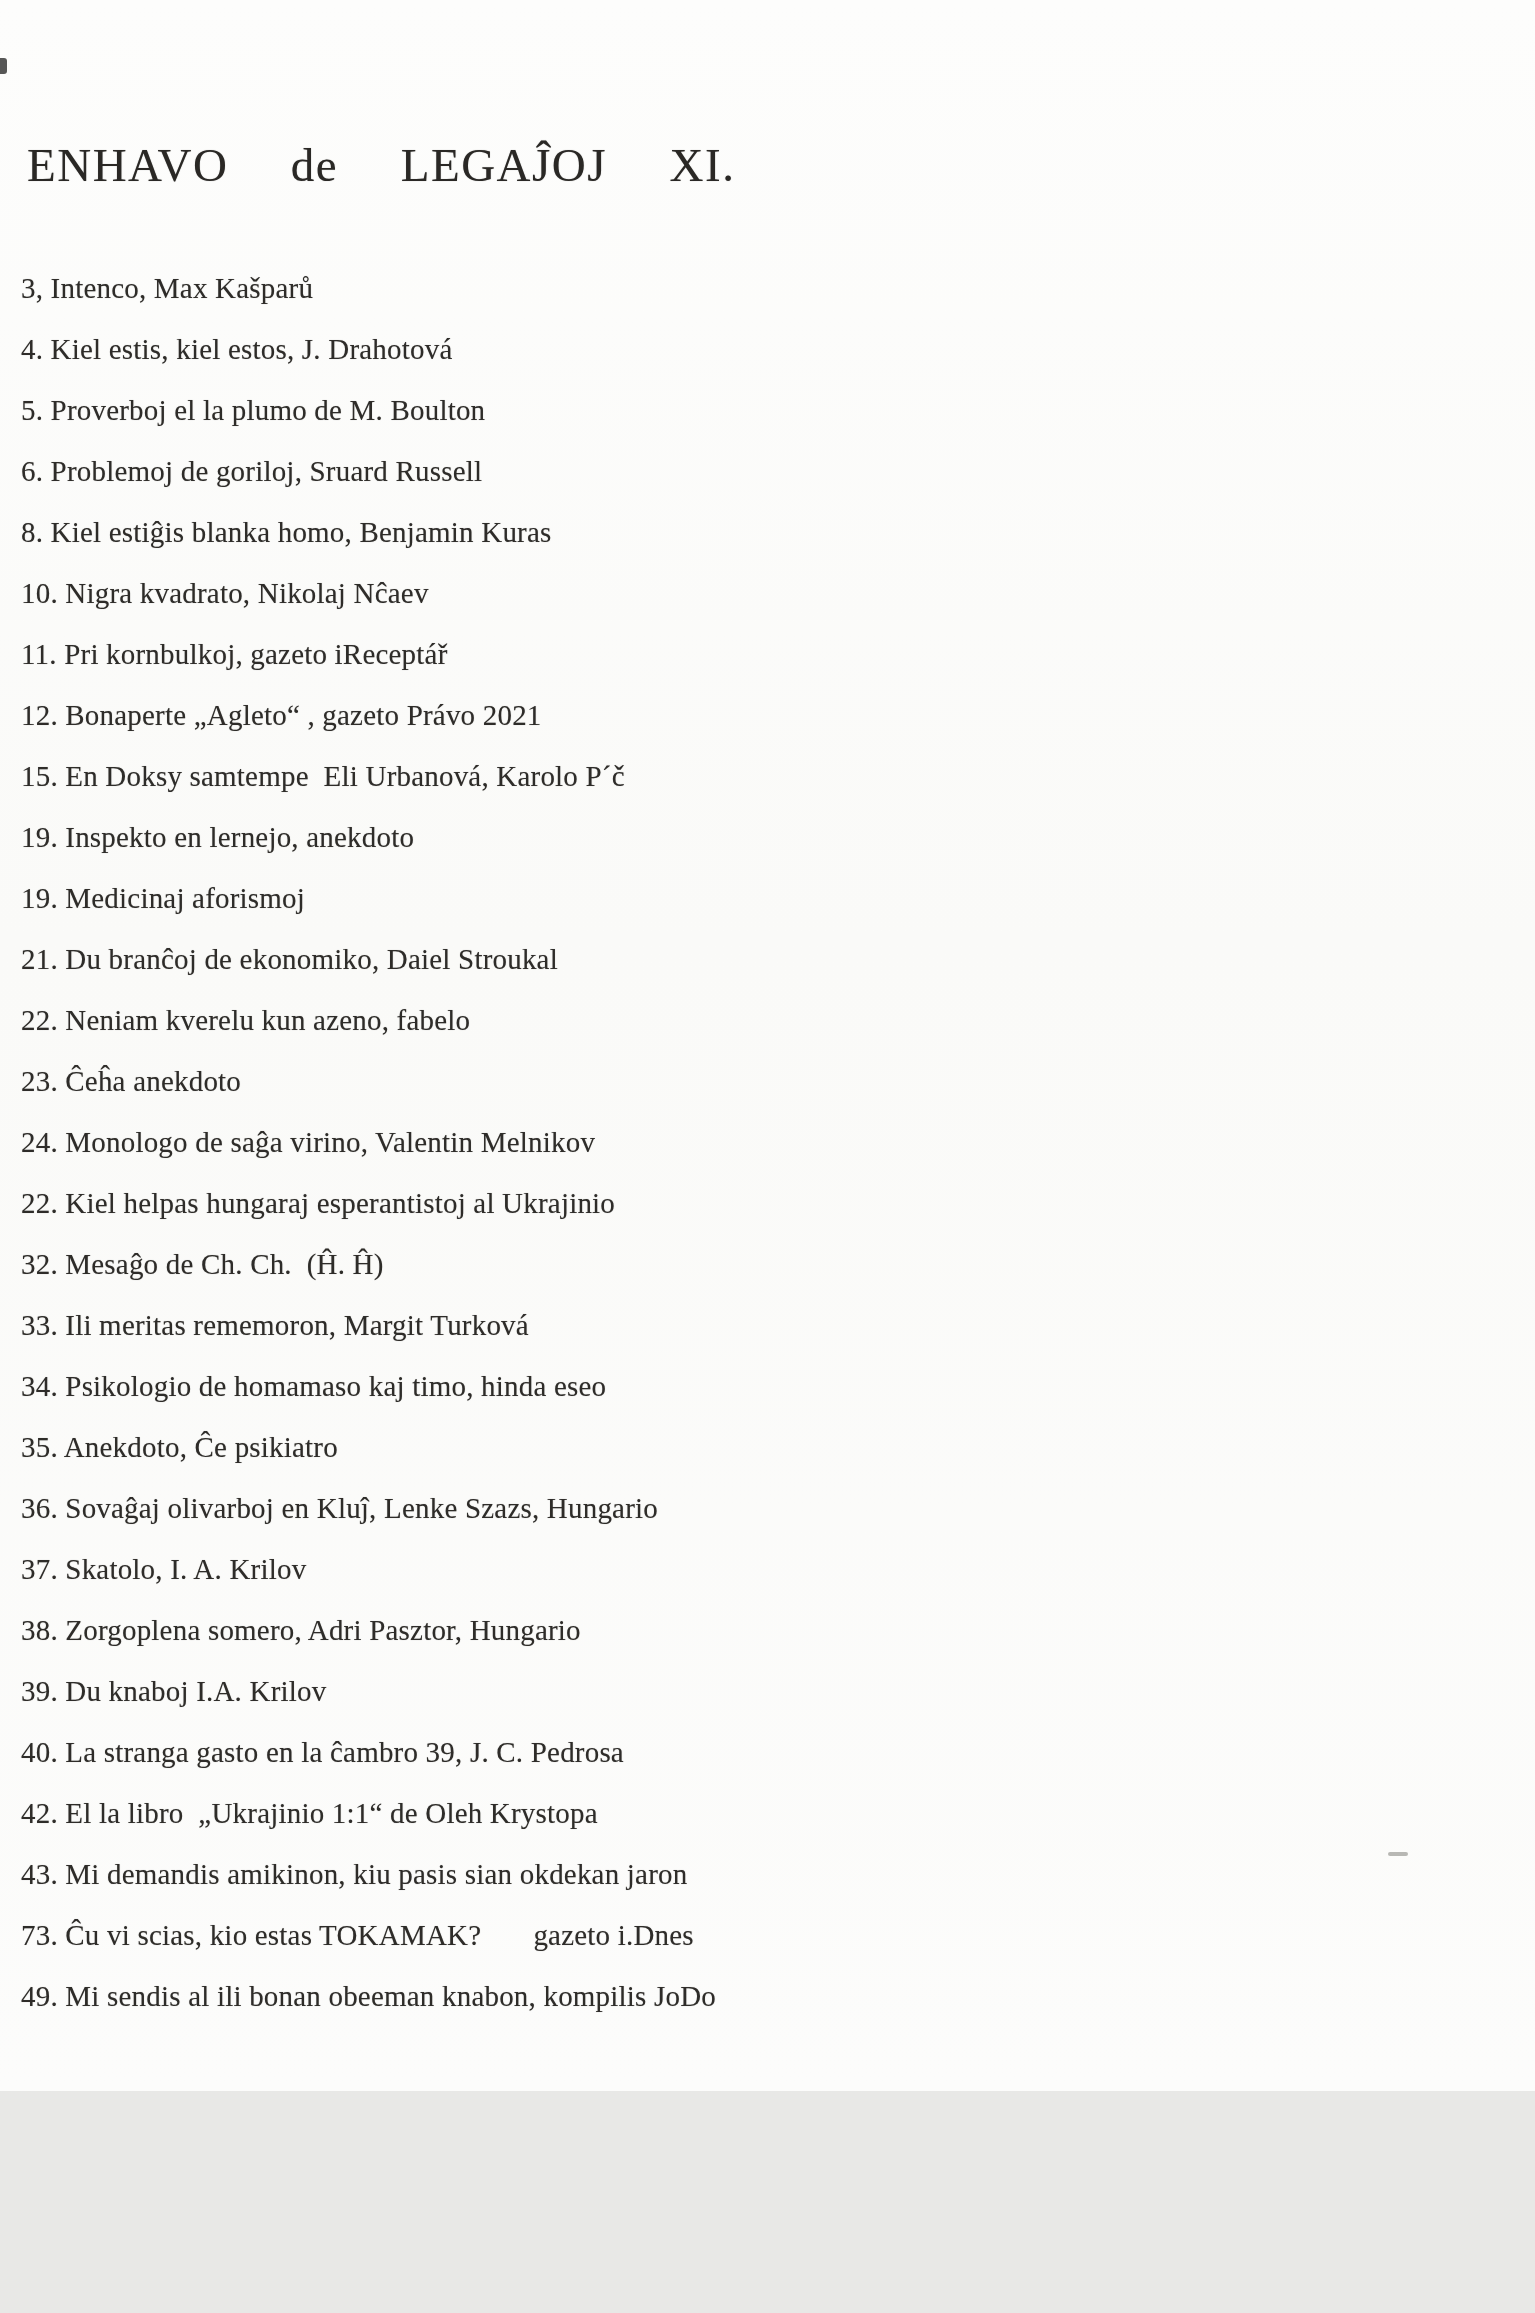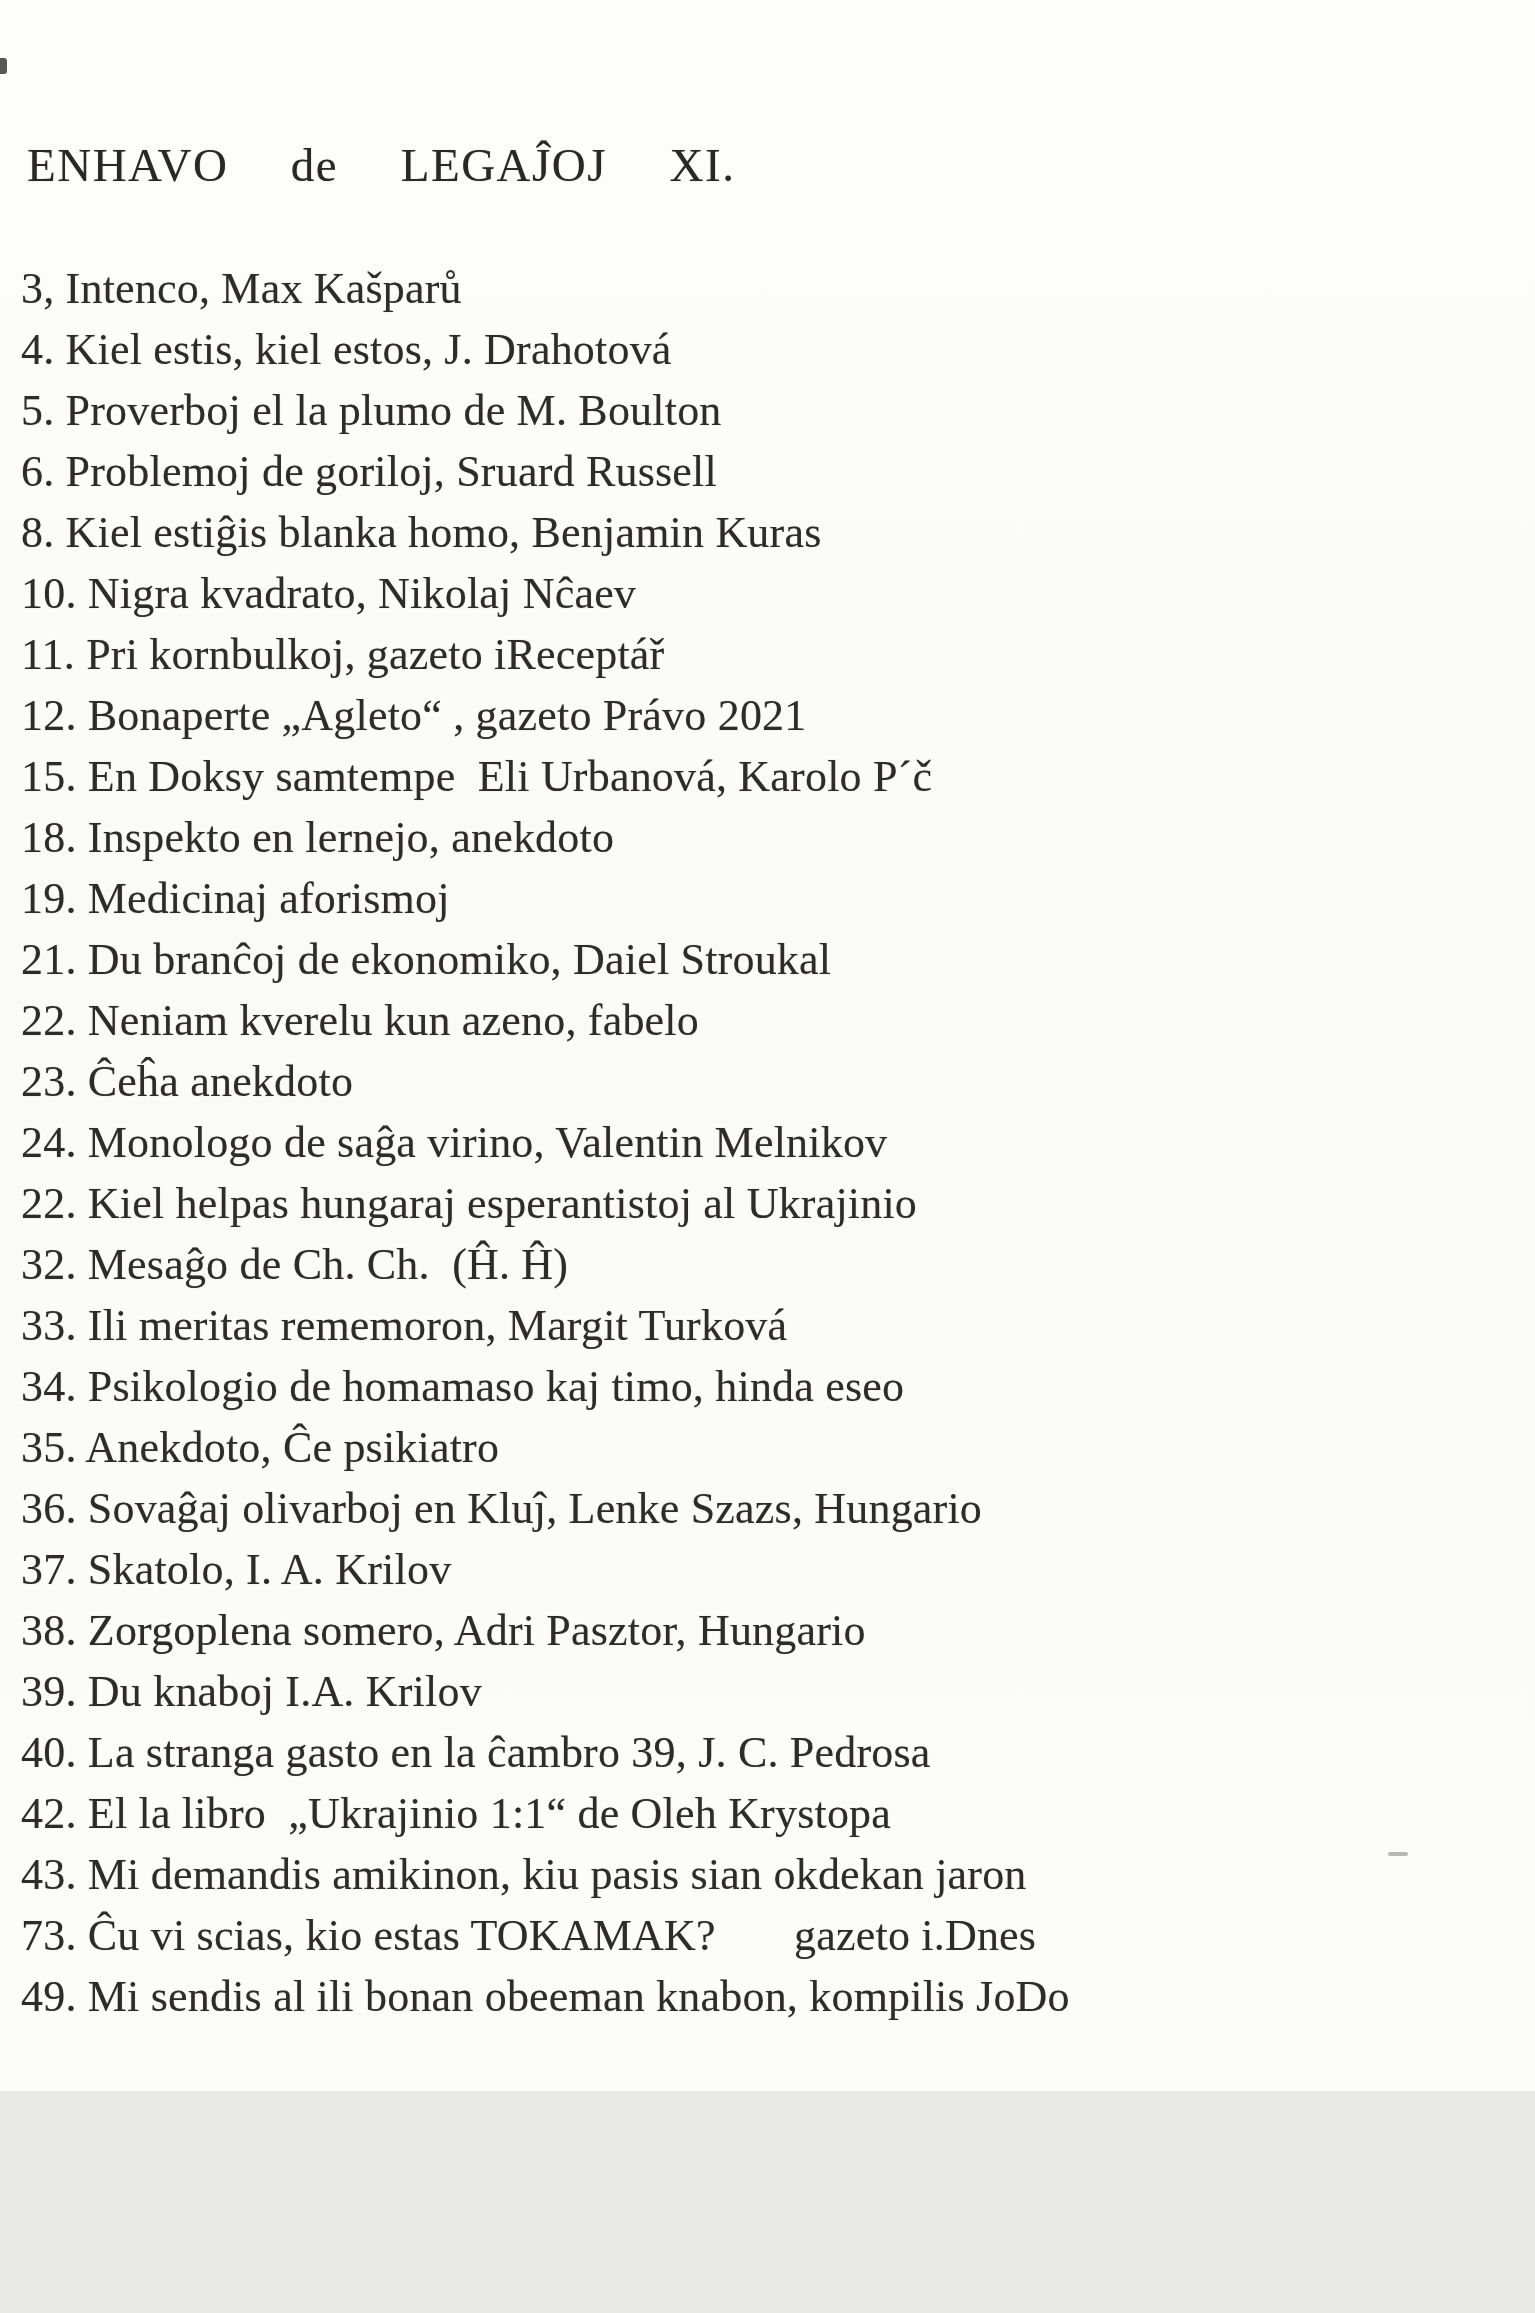--- a/index.html
+++ b/index.html
@@ -52,21 +52,21 @@
   }
   .toc {
     position: absolute;
     left: 21px;
     top: 258px;
     right: 10px;
   }
   .toc-line {
     height: 61px;
     line-height: 61px;
-    font-size: 44px;
+    font-size: 29px;
     white-space: pre;
     letter-spacing: 0.2px;
     color: #2e2c29;
     text-shadow: 0 0 1px rgba(30,30,28,0.30);
   }
   .page-number {
     position: absolute;
     left: 580px;
     top: 2156px;
     width: 120px;
@@ -88,21 +88,21 @@
   <div class="toc">
       <div class="toc-line">3, Intenco, Max Kašparů</div>
       <div class="toc-line">4. Kiel estis, kiel estos, J. Drahotová</div>
       <div class="toc-line">5. Proverboj el la plumo de M. Boulton</div>
       <div class="toc-line">6. Problemoj de goriloj, Sruard Russell</div>
       <div class="toc-line">8. Kiel estiĝis blanka homo, Benjamin Kuras</div>
       <div class="toc-line">10. Nigra kvadrato, Nikolaj Nĉaev</div>
       <div class="toc-line">11. Pri kornbulkoj, gazeto iReceptář</div>
       <div class="toc-line">12. Bonaperte „Agleto“ , gazeto Právo 2021</div>
       <div class="toc-line">15. En Doksy samtempe  Eli Urbanová, Karolo P´č</div>
-      <div class="toc-line">18. Inspekto en lernejo, anekdoto</div>
+      <div class="toc-line">19. Inspekto en lernejo, anekdoto</div>
       <div class="toc-line">19. Medicinaj aforismoj</div>
       <div class="toc-line">21. Du branĉoj de ekonomiko, Daiel Stroukal</div>
       <div class="toc-line">22. Neniam kverelu kun azeno, fabelo</div>
       <div class="toc-line">23. Ĉeĥa anekdoto</div>
       <div class="toc-line">24. Monologo de saĝa virino, Valentin Melnikov</div>
       <div class="toc-line">22. Kiel helpas hungaraj esperantistoj al Ukrajinio</div>
       <div class="toc-line">32. Mesaĝo de Ch. Ch.  (Ĥ. Ĥ)</div>
       <div class="toc-line">33. Ili meritas rememoron, Margit Turková</div>
       <div class="toc-line">34. Psikologio de homamaso kaj timo, hinda eseo</div>
       <div class="toc-line">35. Anekdoto, Ĉe psikiatro</div>

